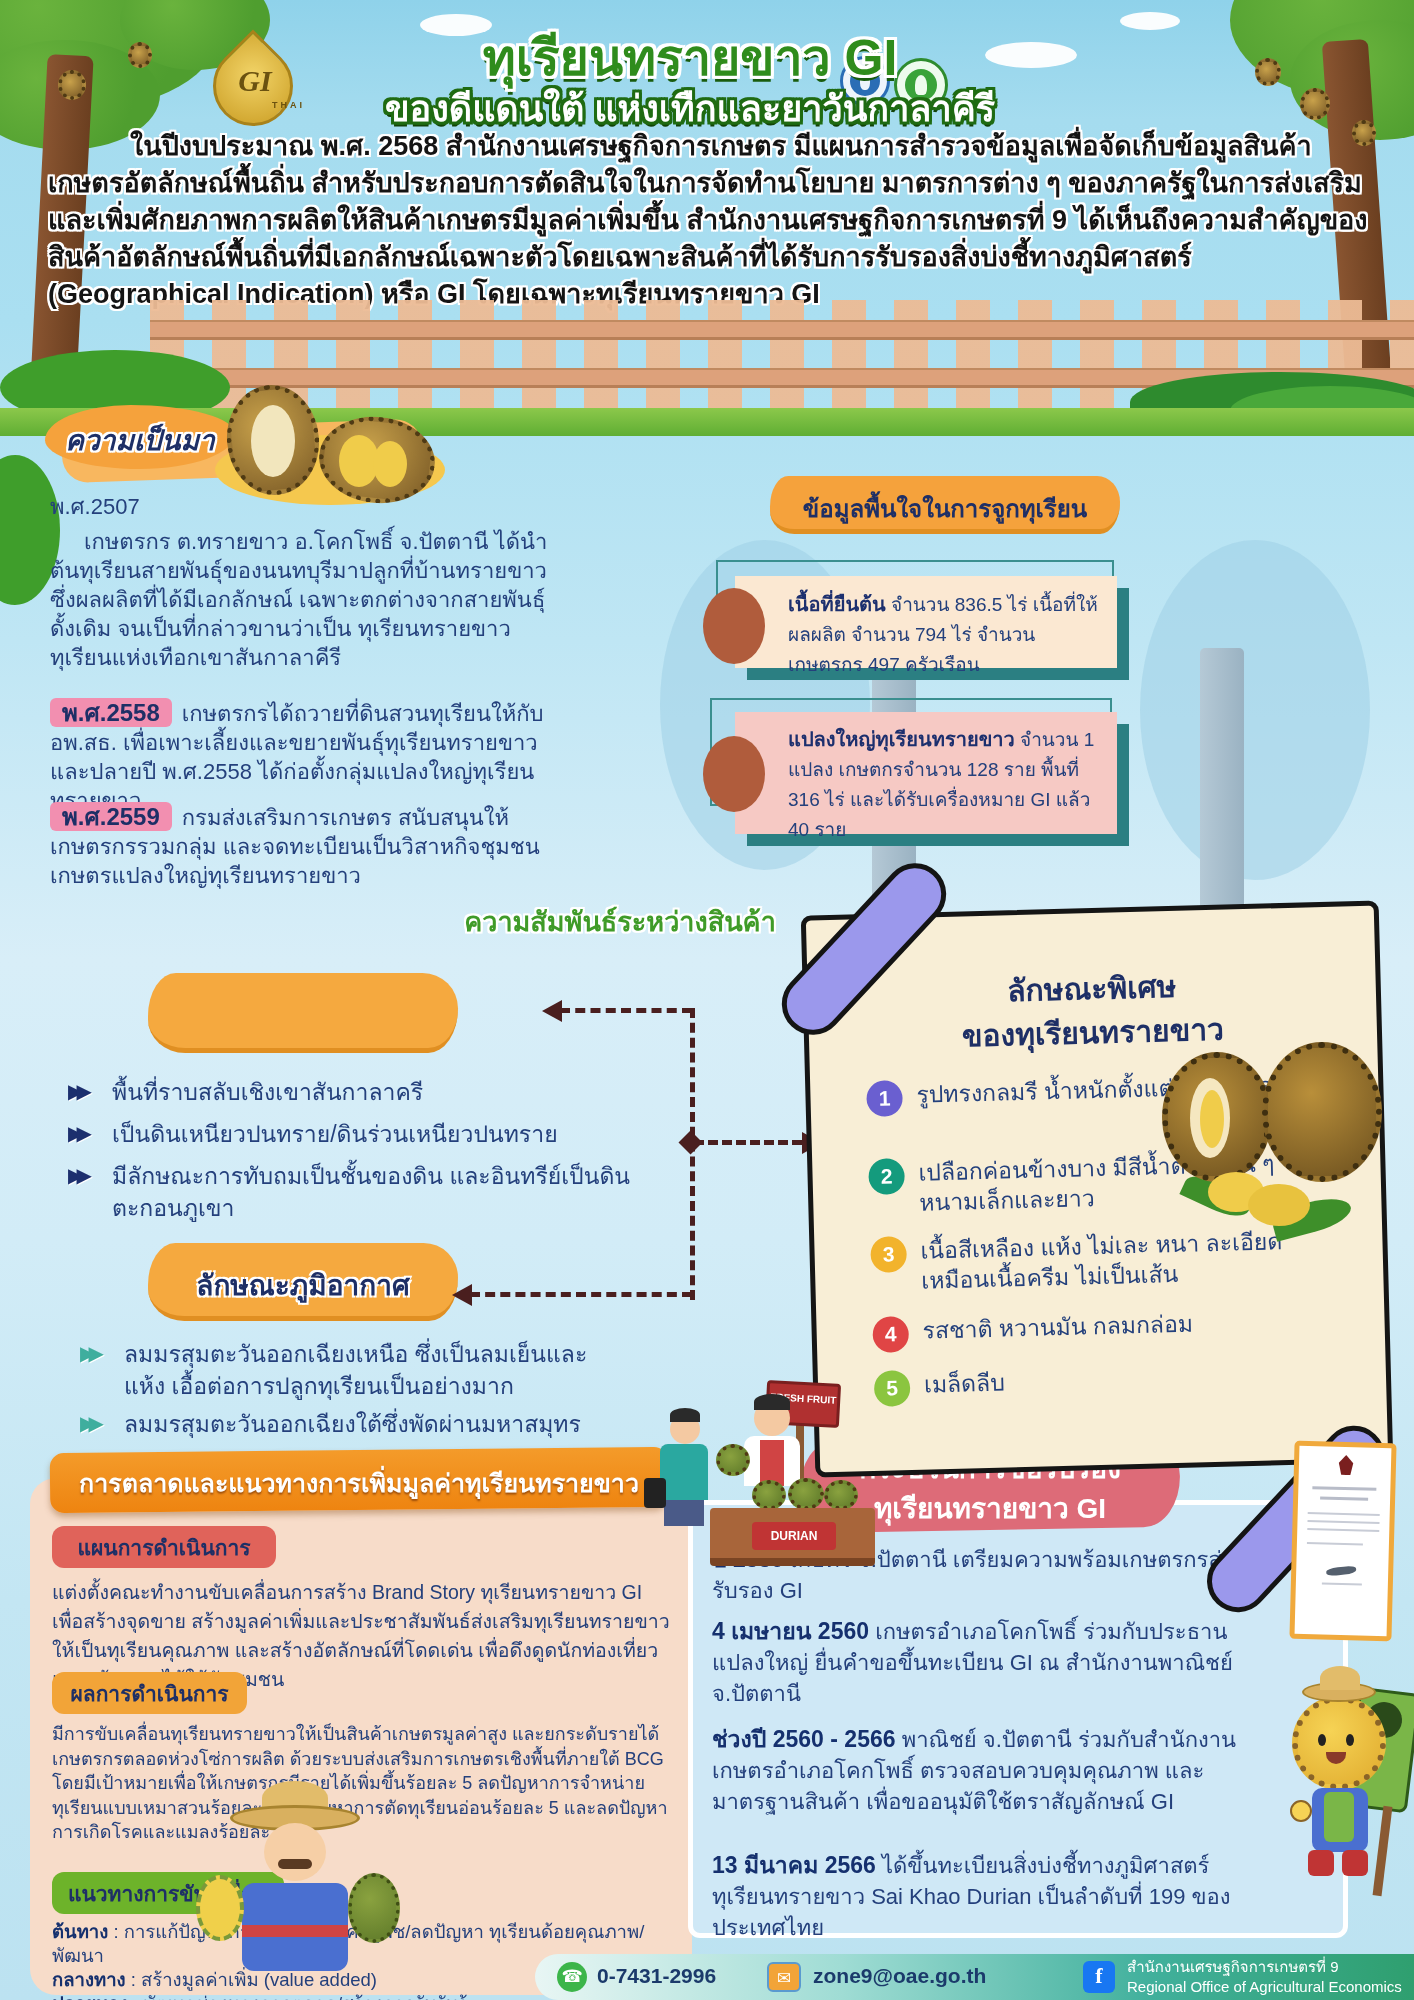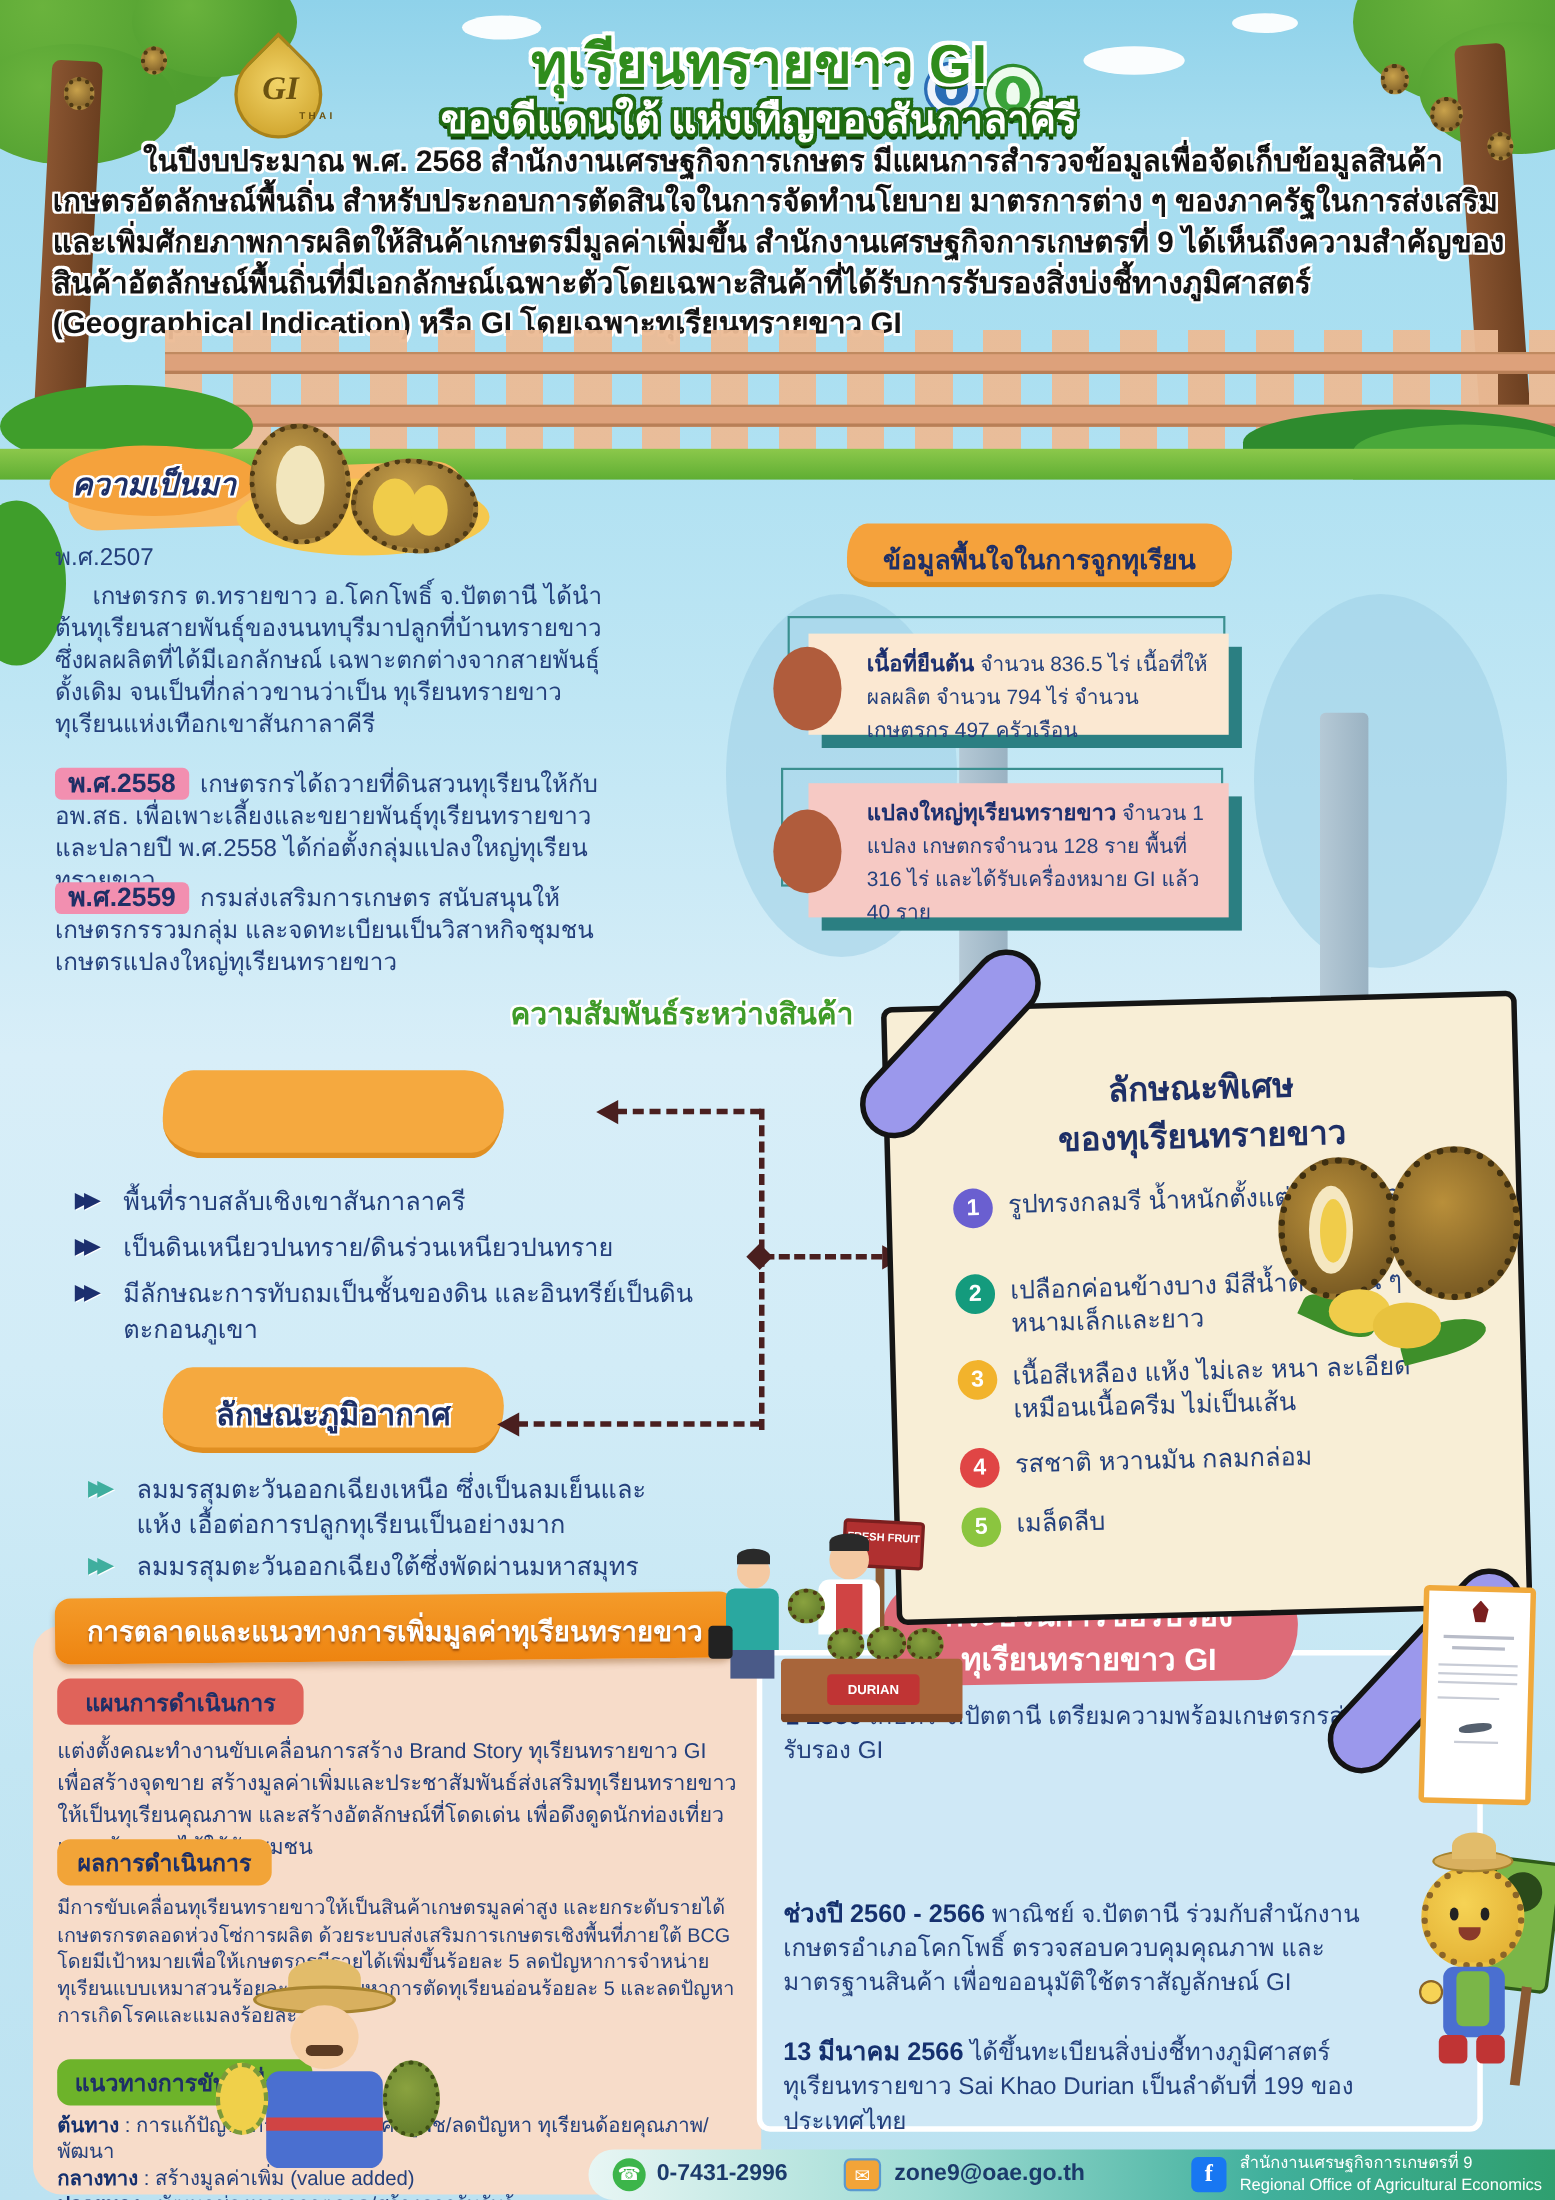--- a/index.html
+++ b/index.html
@@ -77,21 +77,21 @@
   <div class="abs" style="left:840px;top:56px;width:50px;height:50px;border-radius:50%;background:#eef4fb;border:3px solid #2a6db5;">
     <div class="abs" style="left:7px;top:7px;width:30px;height:30px;border-radius:50%;background:#2a6db5;"></div>
     <div class="abs" style="left:17px;top:13px;width:10px;height:18px;background:#eef4fb;border-radius:50% 50% 40% 40%;"></div>
   </div>
   <div class="abs" style="left:894px;top:58px;width:54px;height:54px;border-radius:50%;background:#eefbee;border:3px solid #2e8b2e;">
     <div class="abs" style="left:8px;top:8px;width:32px;height:32px;border-radius:50%;background:#3aa33a;"></div>
     <div class="abs" style="left:18px;top:14px;width:12px;height:20px;background:#eefbee;border-radius:50% 50% 30% 30%;"></div>
   </div>
 
   <div class="abs title-green" style="left:360px;top:18px;width:660px;text-align:center;font-size:50px;">ทุเรียนทรายขาว GI</div>
-  <div class="abs subtitle-white" style="left:320px;top:80px;width:740px;text-align:center;font-size:36px;">ของดีแดนใต้ แห่งเทืญของสันกาลาคีรี</div>
+  <div class="abs subtitle-white" style="left:320px;top:80px;width:740px;text-align:center;font-size:36px;">ของดีแดนใต้ แห่งเทืกและยาวันกาลาคีรี</div>
 
   <div class="abs intro-text" style="left:48px;top:128px;width:1322px;">ในปีงบประมาณ พ.ศ. 2568 สำนักงานเศรษฐกิจการเกษตร มีแผนการสำรวจข้อมูลเพื่อจัดเก็บข้อมูลสินค้าเกษตรอัตลักษณ์พื้นถิ่น สำหรับประกอบการตัดสินใจในการจัดทำนโยบาย มาตรการต่าง ๆ ของภาครัฐในการส่งเสริมและเพิ่มศักยภาพการผลิตให้สินค้าเกษตรมีมูลค่าเพิ่มขึ้น สำนักงานเศรษฐกิจการเกษตรที่ 9 ได้เห็นถึงความสำคัญของสินค้าอัตลักษณ์พื้นถิ่นที่มีเอกลักษณ์เฉพาะตัวโดยเฉพาะสินค้าที่ได้รับการรับรองสิ่งบ่งชี้ทางภูมิศาสตร์ (Geographical Indication) หรือ GI โดยเฉพาะทุเรียนทรายขาว GI</div>
 
   <div class="abs" style="left:150px;top:300px;width:1264px;height:118px;">
     <div class="abs" style="left:0;top:0;width:100%;height:100%;background:repeating-linear-gradient(90deg,#ecbb95 0 34px,rgba(0,0,0,0) 34px 62px);opacity:.95;"></div>
     <div class="abs rail" style="left:0;top:20px;width:100%;height:20px;"></div>
     <div class="abs rail" style="left:0;top:68px;width:100%;height:20px;"></div>
   </div>
   <div class="abs" style="left:0;top:350px;width:230px;height:75px;border-radius:50%;background:#3f9e2b;"></div>
   <div class="abs" style="left:1130px;top:372px;width:300px;height:60px;border-radius:50% 50% 0 0;background:#2e8b2e;"></div>
@@ -237,20 +237,23 @@
   </div>
 
   <div class="abs" style="left:688px;top:1500px;width:660px;height:438px;background:#cfe8f6;border:5px solid #fff;border-radius:12px;"></div>
   <div class="abs" style="left:800px;top:1438px;width:380px;height:92px;background:#dd6b78;border-radius:36px 44px 38px 46px / 50px 42px 52px 40px;transform:rotate(-1deg);"></div>
   <div class="abs" style="left:800px;top:1446px;width:380px;text-align:center;font-size:28px;font-weight:bold;color:#fff;">กระบวนการขอรับรอง</div>
   <div class="abs" style="left:800px;top:1486px;width:380px;text-align:center;font-size:28px;font-weight:bold;color:#fff;">ทุเรียนทรายขาว GI</div>
   <div class="abs" style="left:1165px;top:1430px;font-size:56px;font-weight:bold;color:#fff;letter-spacing:-10px;">““</div>
 
   <div class="abs cert-step" style="left:712px;top:1544px;width:560px;">
     <b>ปี 2559</b><span> เกษตร จ.ปัตตานี เตรียมความพร้อมเกษตรกรสู่การรับรอง GI</span>
+  </div>
+  <div class="abs cert-step" style="left:712px;top:1616px;width:560px;">
+    <b>4 เมษายน 2560</b><span> เกษตรอำเภอโคกโพธิ์ ร่วมกับประธานแปลงใหญ่ ยื่นคำขอขึ้นทะเบียน GI ณ สำนักงานพาณิชย์ จ.ปัตตานี</span>
   </div>
   <div class="abs cert-step" style="left:712px;top:1724px;width:560px;">
     <b>ช่วงปี 2560 - 2566</b><span> พาณิชย์ จ.ปัตตานี ร่วมกับสำนักงานเกษตรอำเภอโคกโพธิ์ ตรวจสอบควบคุมคุณภาพ และมาตรฐานสินค้า เพื่อขออนุมัติใช้ตราสัญลักษณ์ GI</span>
   </div>
   <div class="abs cert-step" style="left:712px;top:1850px;width:560px;">
     <b>13 มีนาคม 2566</b><span> ได้ขึ้นทะเบียนสิ่งบ่งชี้ทางภูมิศาสตร์ ทุเรียนทรายขาว Sai Khao Durian เป็นลำดับที่ 199 ของประเทศไทย</span>
   </div>
 
   <div class="abs" style="left:1292px;top:1442px;width:102px;height:198px;background:#fff;border:5px solid #f0a93c;border-radius:5px;transform:rotate(1.5deg);z-index:6;">
     <div class="abs" style="left:38px;top:8px;width:18px;height:20px;background:#7a1f1f;clip-path:polygon(50% 0,90% 40%,75% 100%,25% 100%,10% 40%);"></div>

